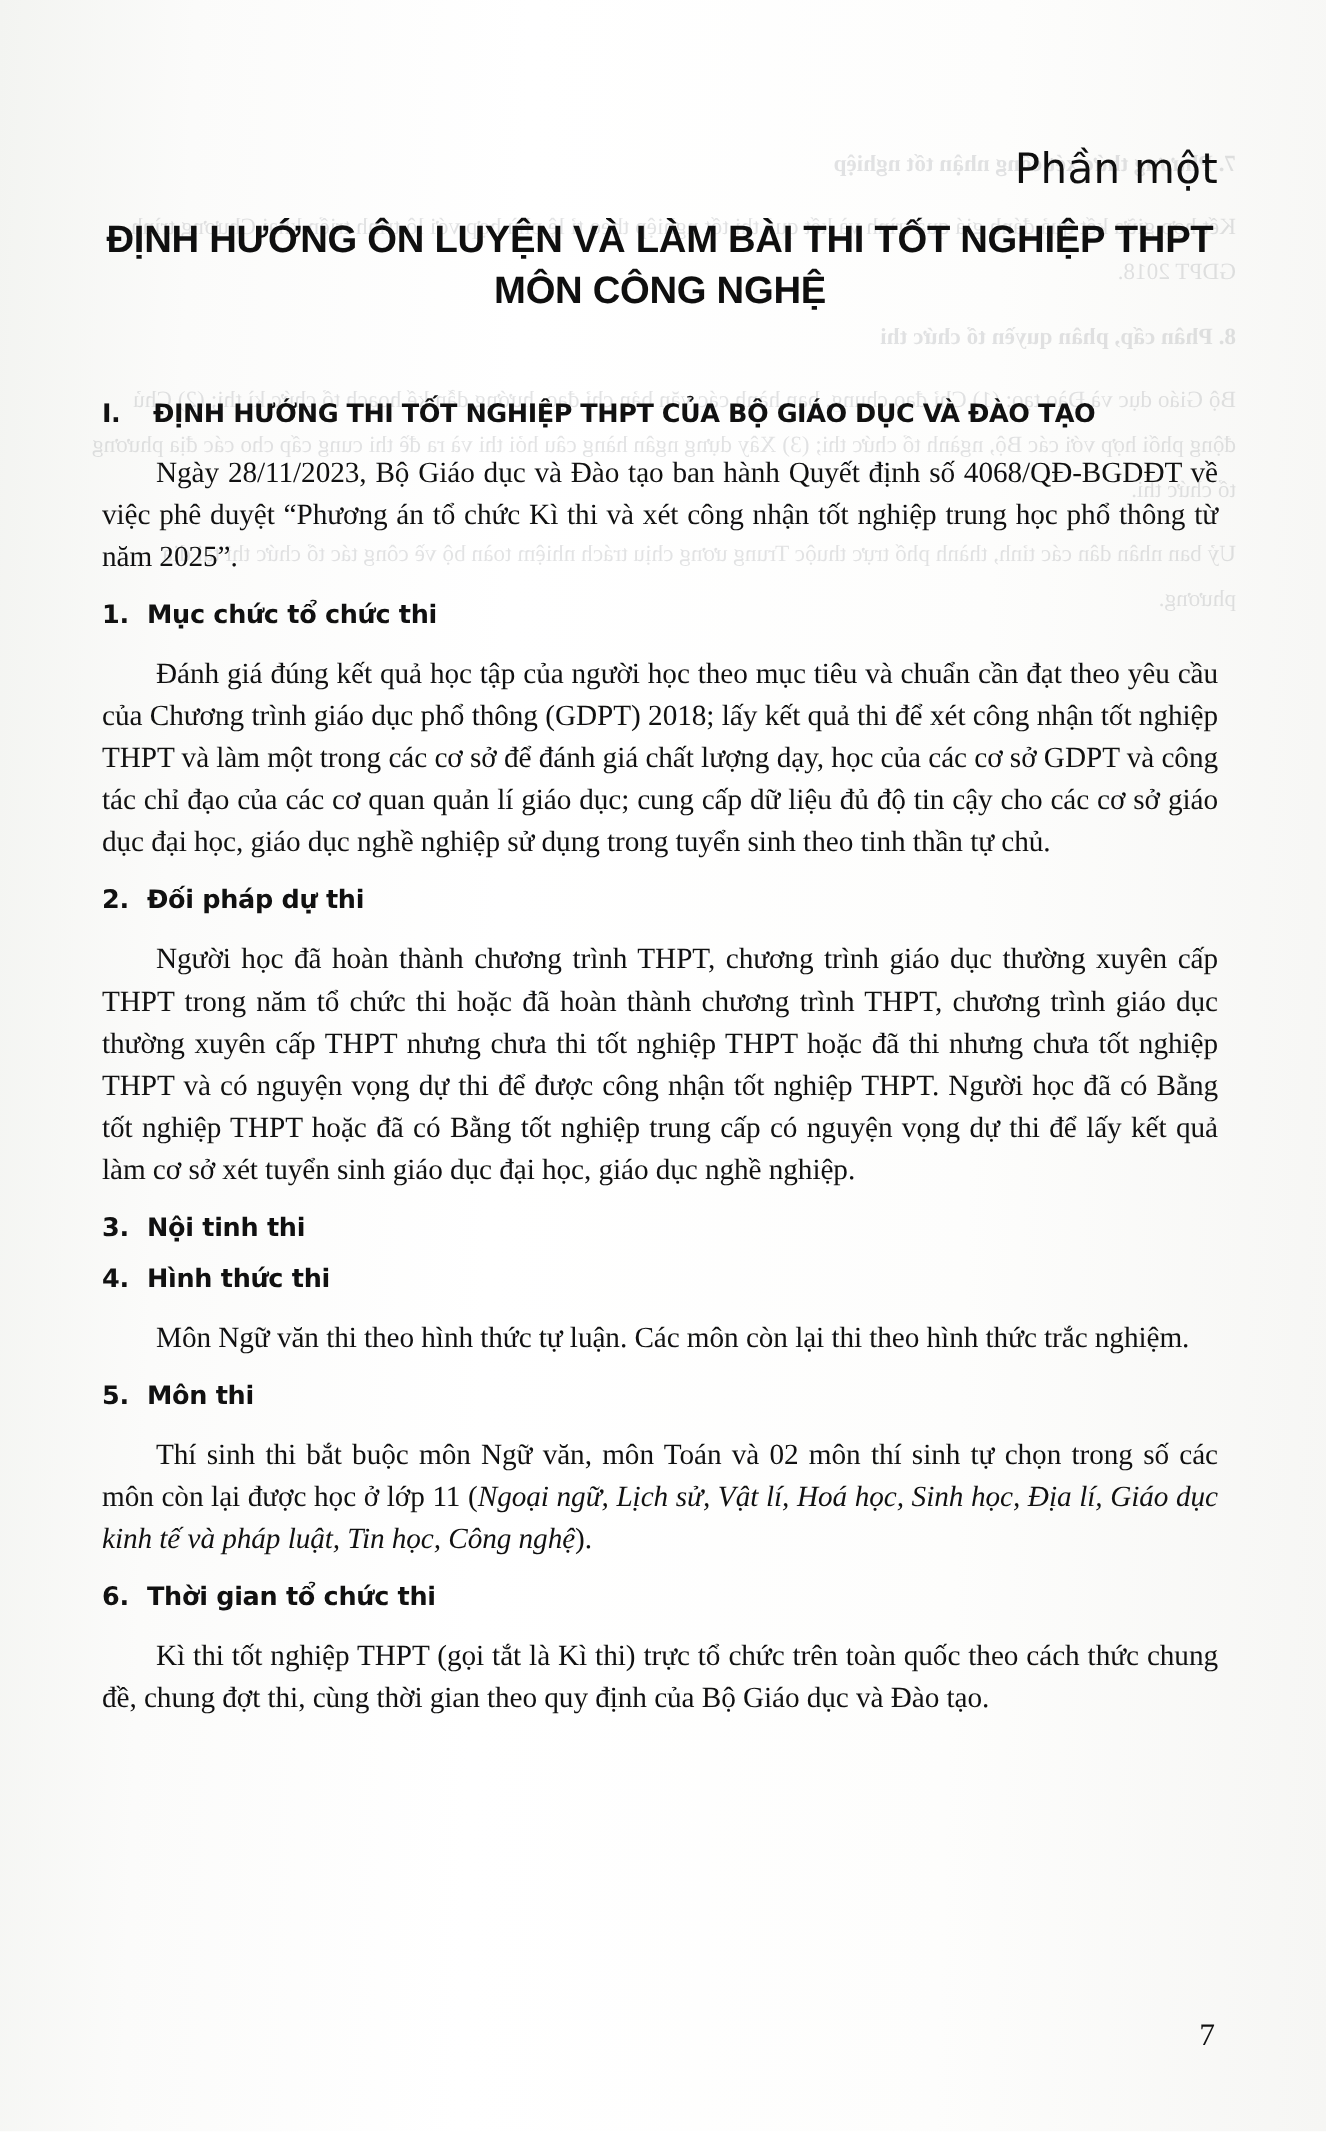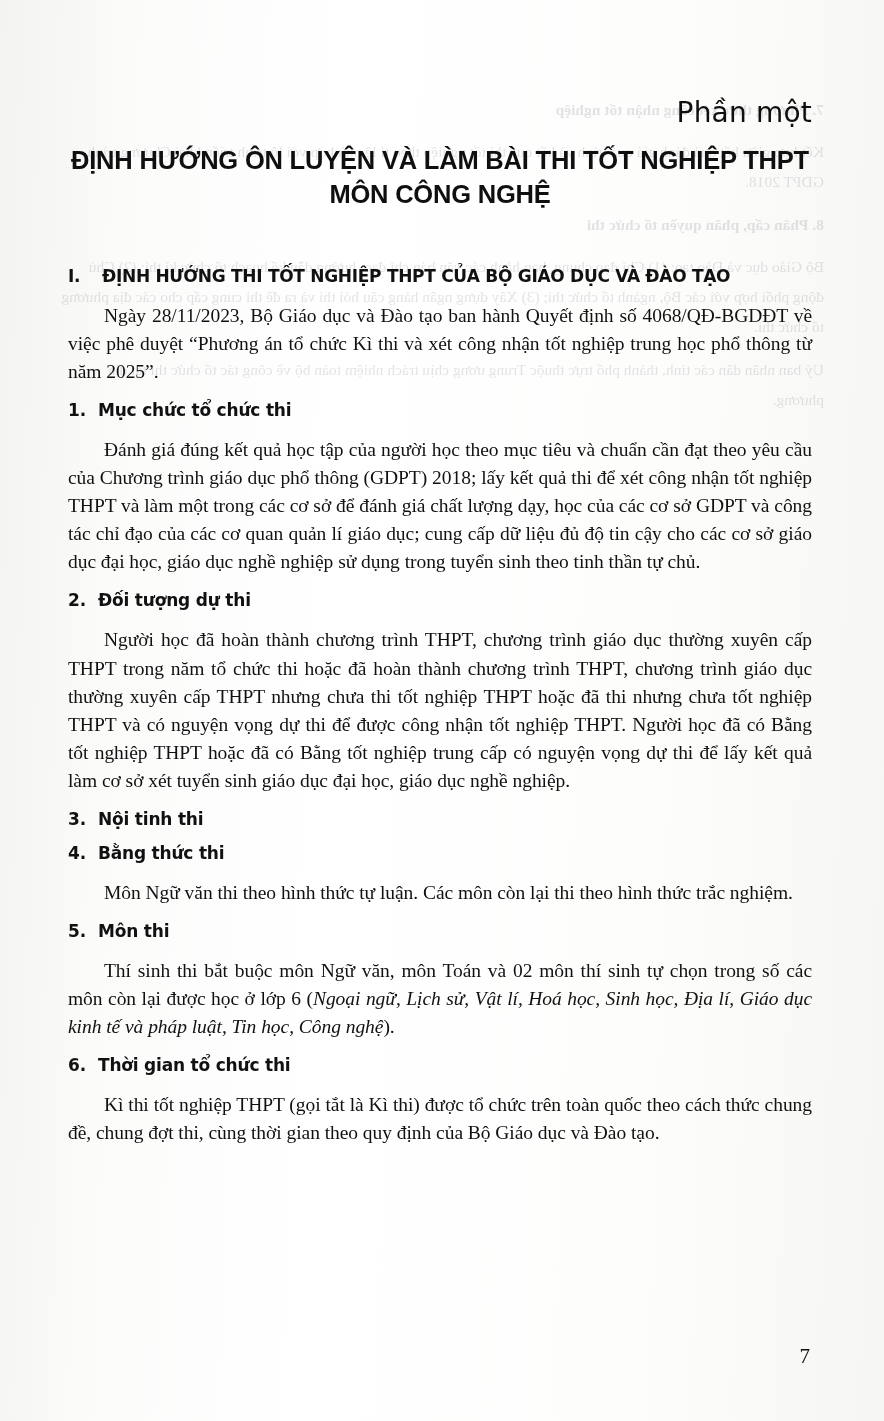--- a/index.html
+++ b/index.html
@@ -138,43 +138,43 @@
     <p class="body">Ngày 28/11/2023, Bộ Giáo dục và Đào tạo ban hành Quyết định số 4068/QĐ-BGDĐT về việc phê duyệt “Phương án tổ chức Kì thi và xét công nhận tốt nghiệp trung học phổ thông từ năm 2025”.</p>
 
     <div class="sub-head">
       <span class="num">1.</span>
       <span>Mục chức tổ chức thi</span>
     </div>
     <p class="body">Đánh giá đúng kết quả học tập của người học theo mục tiêu và chuẩn cần đạt theo yêu cầu của Chương trình giáo dục phổ thông (GDPT) 2018; lấy kết quả thi để xét công nhận tốt nghiệp THPT và làm một trong các cơ sở để đánh giá chất lượng dạy, học của các cơ sở GDPT và công tác chỉ đạo của các cơ quan quản lí giáo dục; cung cấp dữ liệu đủ độ tin cậy cho các cơ sở giáo dục đại học, giáo dục nghề nghiệp sử dụng trong tuyển sinh theo tinh thần tự chủ.</p>
 
     <div class="sub-head">
       <span class="num">2.</span>
-      <span>Đối tượng dự thi</span>
+      <span>Đối pháp dự thi</span>
     </div>
     <p class="body">Người học đã hoàn thành chương trình THPT, chương trình giáo dục thường xuyên cấp THPT trong năm tổ chức thi hoặc đã hoàn thành chương trình THPT, chương trình giáo dục thường xuyên cấp THPT nhưng chưa thi tốt nghiệp THPT hoặc đã thi nhưng chưa tốt nghiệp THPT và có nguyện vọng dự thi để được công nhận tốt nghiệp THPT. Người học đã có Bằng tốt nghiệp THPT hoặc đã có Bằng tốt nghiệp trung cấp có nguyện vọng dự thi để lấy kết quả làm cơ sở xét tuyển sinh giáo dục đại học, giáo dục nghề nghiệp.</p>
 
     <div class="sub-head">
       <span class="num">3.</span>
       <span>Nội tinh thi</span>
     </div>
 
     <div class="sub-head">
       <span class="num">4.</span>
-      <span>Bằng thức thi</span>
+      <span>Hình thức thi</span>
     </div>
     <p class="body">Môn Ngữ văn thi theo hình thức tự luận. Các môn còn lại thi theo hình thức trắc nghiệm.</p>
 
     <div class="sub-head">
       <span class="num">5.</span>
       <span>Môn thi</span>
     </div>
-    <p class="body"><span>Thí sinh thi bắt buộc môn Ngữ văn, môn Toán và 02 môn thí sinh tự chọn trong số các môn còn lại được học ở lớp 6 (</span><span class="it">Ngoại ngữ, Lịch sử, Vật lí, Hoá học, Sinh học, Địa lí, Giáo dục kinh tế và pháp luật, Tin học, Công nghệ</span><span>).</span></p>
+    <p class="body"><span>Thí sinh thi bắt buộc môn Ngữ văn, môn Toán và 02 môn thí sinh tự chọn trong số các môn còn lại được học ở lớp 11 (</span><span class="it">Ngoại ngữ, Lịch sử, Vật lí, Hoá học, Sinh học, Địa lí, Giáo dục kinh tế và pháp luật, Tin học, Công nghệ</span><span>).</span></p>
 
     <div class="sub-head">
       <span class="num">6.</span>
       <span>Thời gian tổ chức thi</span>
     </div>
-    <p class="body">Kì thi tốt nghiệp THPT (gọi tắt là Kì thi) được tổ chức trên toàn quốc theo cách thức chung đề, chung đợt thi, cùng thời gian theo quy định của Bộ Giáo dục và Đào tạo.</p>
+    <p class="body">Kì thi tốt nghiệp THPT (gọi tắt là Kì thi) trực tổ chức trên toàn quốc theo cách thức chung đề, chung đợt thi, cùng thời gian theo quy định của Bộ Giáo dục và Đào tạo.</p>
 
   </div>
 
   <div class="page-number">7</div>
 </div>
 
 </body></html>

